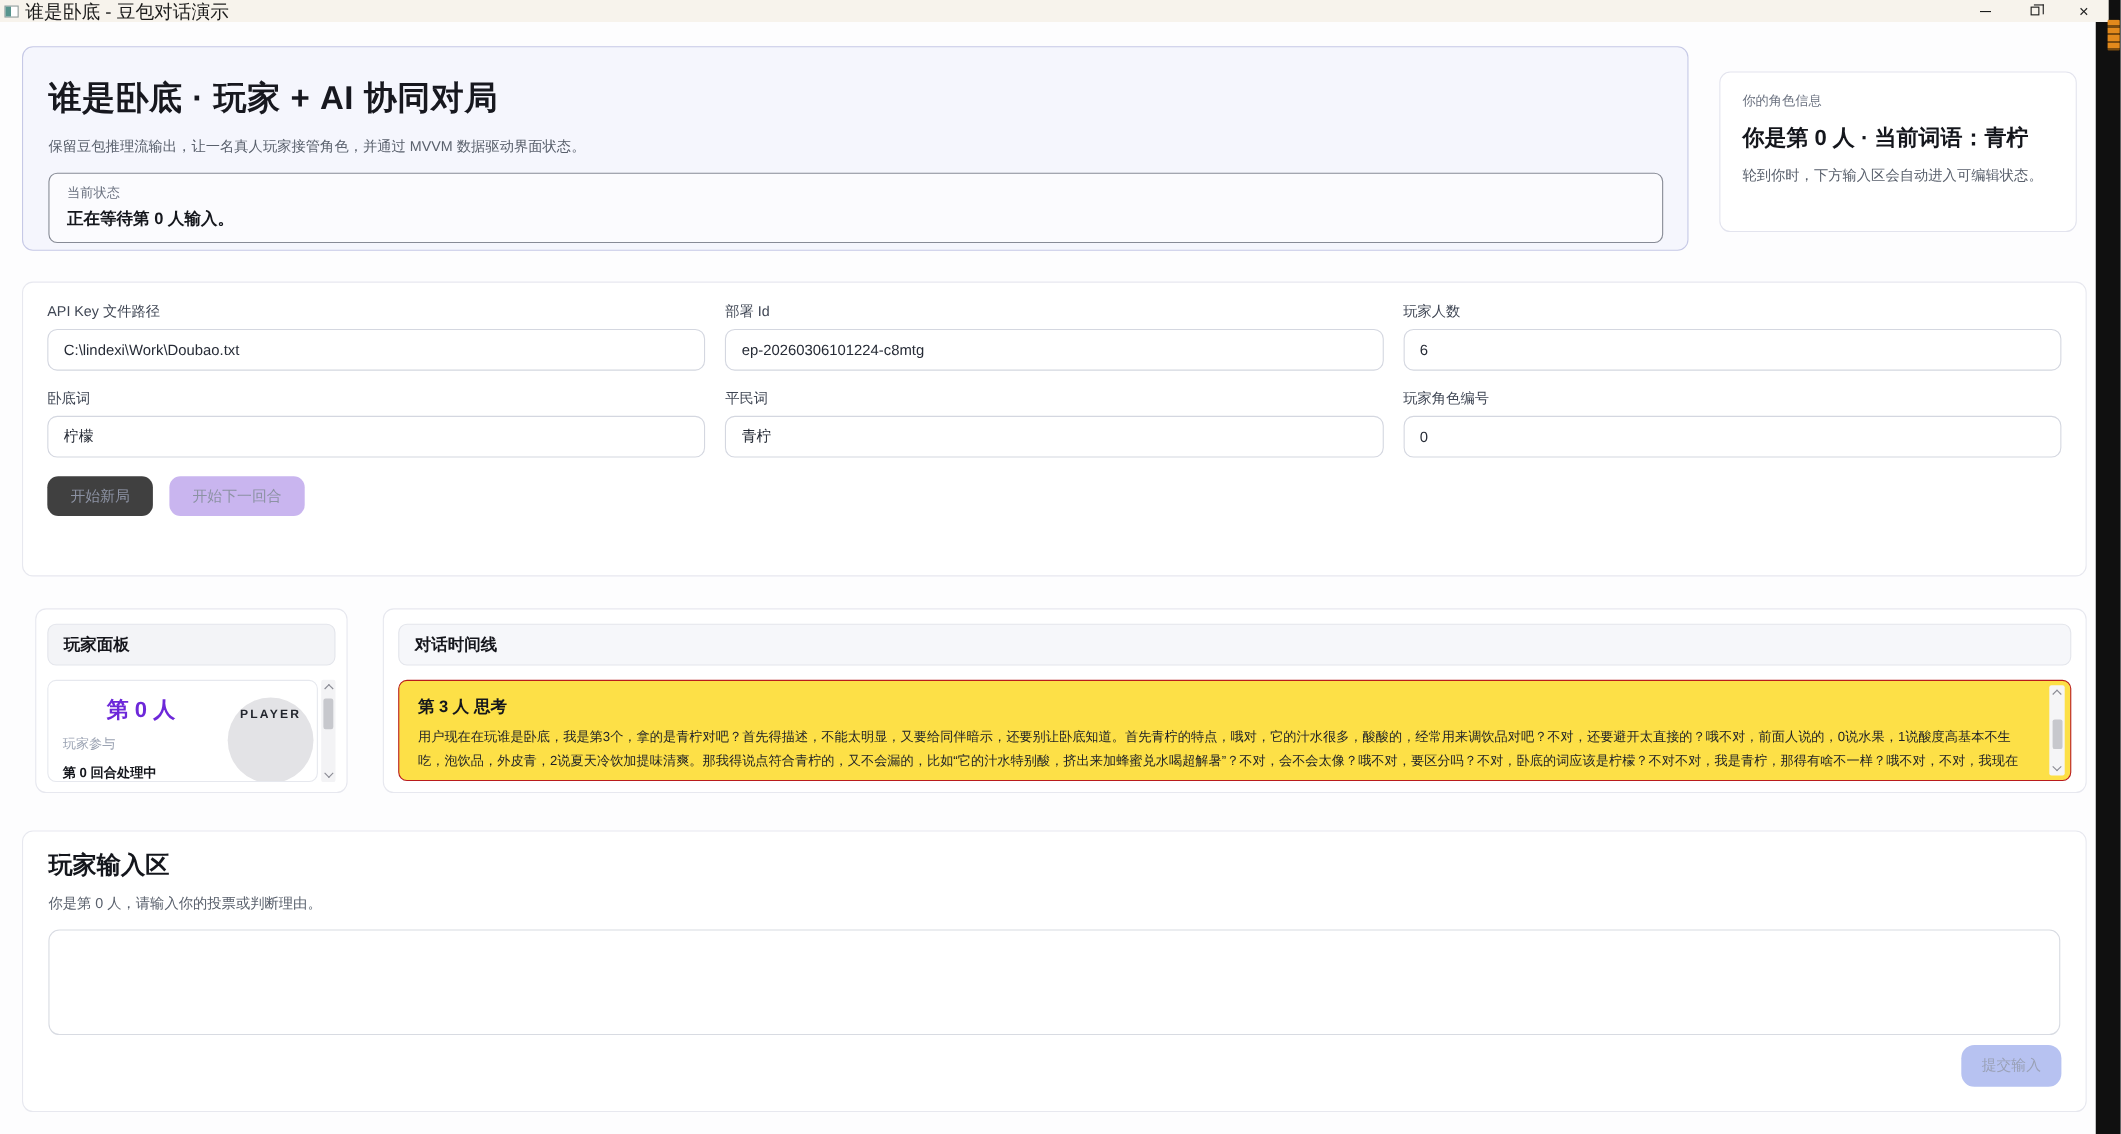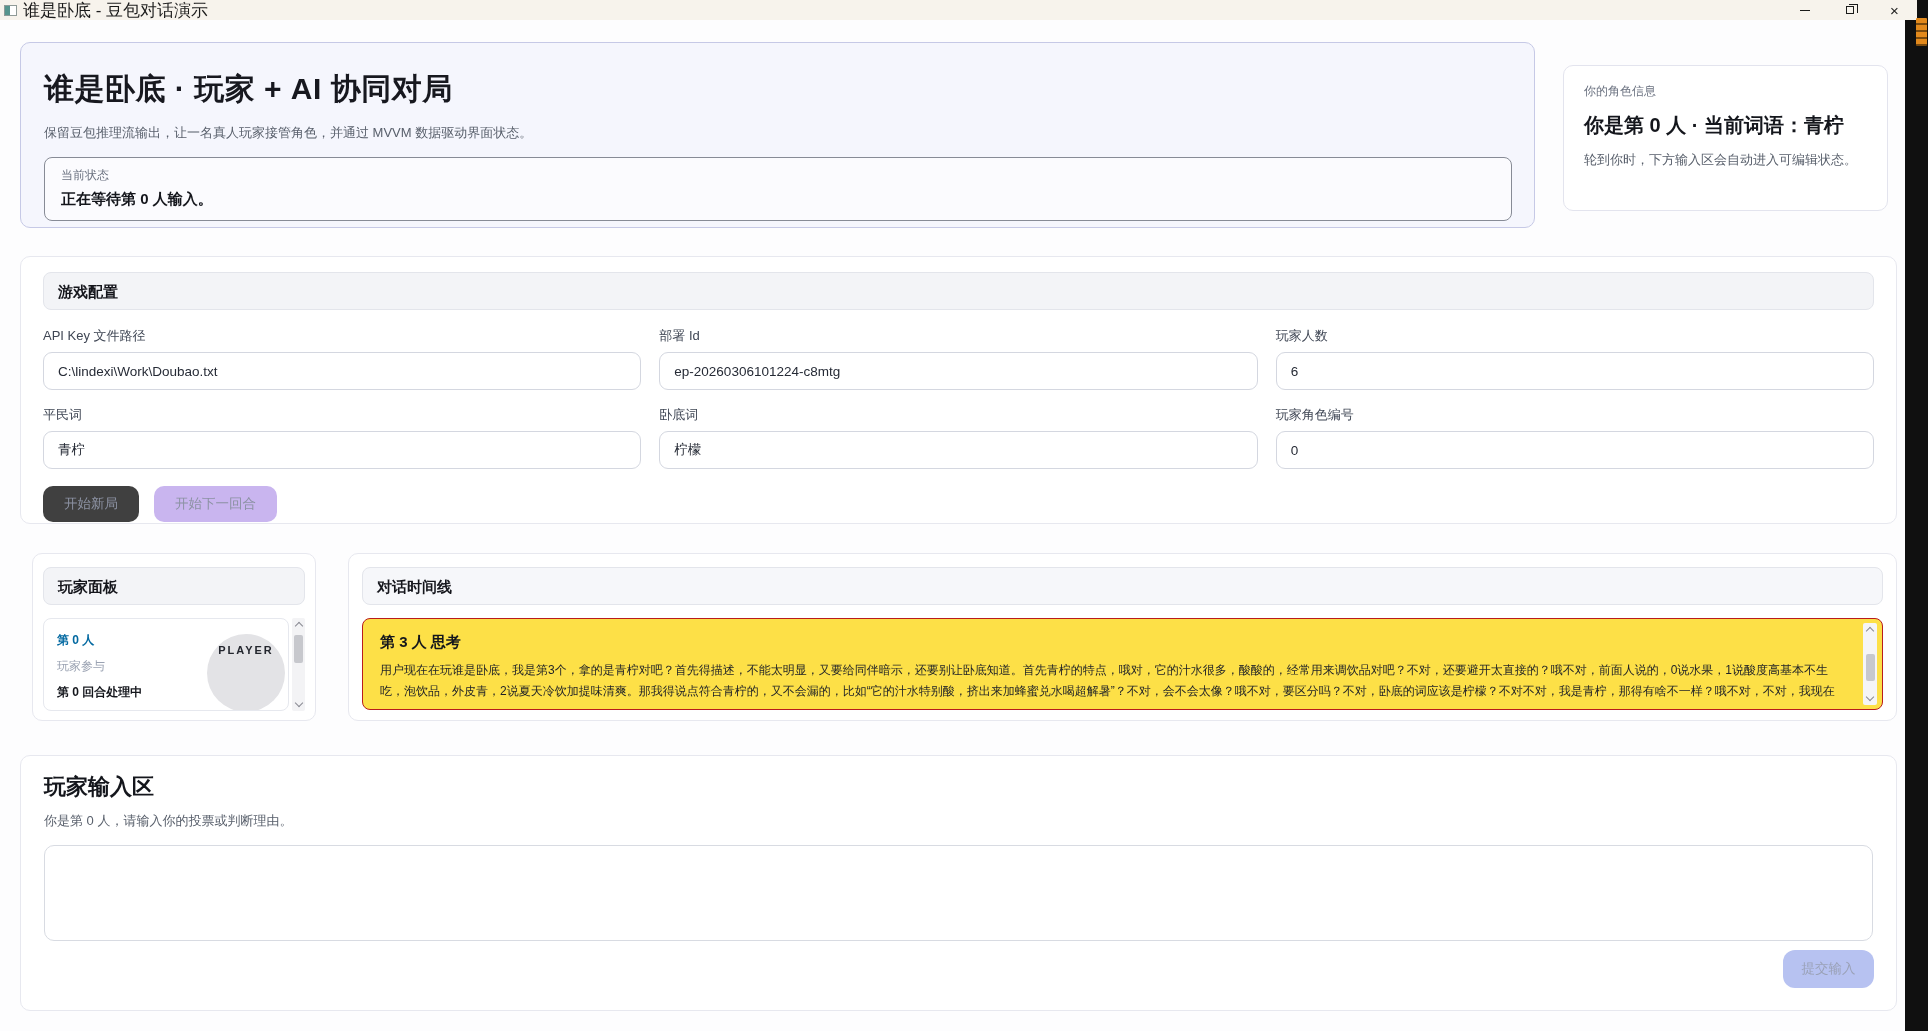--- a/index.html
+++ b/index.html
@@ -65,21 +65,21 @@
     color:#8c92a3; padding:0 21px; cursor:default; }
   .btn.blue { background:#404040; }
   .btn.purple { background:#c9b5ef; }
 
   
   .players-card { left:32px; top:533px; width:284px; height:168px; padding:0 10px; }
   .players-card .bar { margin-top:13px; }
   .player-list { margin-top:13px; position:relative; padding-right:16px; }
   .player-item { position:relative; height:93px; border:1px solid #e6e8ee; border-radius:8px;
     padding:13px 0 0 13px; overflow:hidden; background:#fff; }
-  .player-name { font-size:12px; font-weight:bold; color:#0369a1; }
+  .player-name { font-size:20px; font-weight:bold; color:#6d28d9;margin-left:40px; }
   .player-type { font-size:12px; color:#9aa2b2; margin-top:9px; }
   .player-status { font-size:12px; font-weight:bold; color:#14161c; margin-top:9px; }
   .avatar { position:absolute; right:3px; top:15px; width:78px; height:78px; border-radius:50%; background:#e3e3e6; }
   .player-badge { position:absolute; right:3px; top:25px; width:78px; text-align:center;
     font-size:11px; font-weight:bold; letter-spacing:2px; color:#23262e; }
 
   
   .vscroll { position:absolute; right:0; top:0; bottom:0; width:13px; background:#f3f3f5; border-radius:2px;
     display:flex; flex-direction:column; align-items:center; justify-content:space-between; padding:5px 0; }
   .chev { width:6px; height:6px; border-right:1.4px solid #898a93; border-bottom:1.4px solid #898a93; }
@@ -143,41 +143,40 @@
       </div>
     </section>
 
     <aside class="role-card">
       <div class="role-label">你的角色信息</div>
       <div class="role-title">你是第 0 人 · 当前词语：青柠</div>
       <div class="role-note">轮到你时，下方输入区会自动进入可编辑状态。</div>
     </aside>
 
     <section class="card config-card">
-      <div class="bar">游戏配置</div>
       <div class="cfg-grid">
         <div class="field">
           <div class="field-label">API Key 文件路径</div>
           <input value="C:\lindexi\Work\Doubao.txt" style="">
         </div>
         <div class="field">
           <div class="field-label">部署 Id</div>
           <input value="ep-20260306101224-c8mtg" style="">
         </div>
         <div class="field">
           <div class="field-label">玩家人数</div>
           <input value="6" style="">
         </div>
         <div class="field">
+          <div class="field-label">卧底词</div>
+          <input value="柠檬" style="">
+        </div>
+        <div class="field">
           <div class="field-label">平民词</div>
           <input value="青柠" style="">
-        </div>
-        <div class="field">
-          <div class="field-label">卧底词</div>
-          <input value="柠檬" style="">
         </div>
         <div class="field">
           <div class="field-label">玩家角色编号</div>
           <input value="0" style="">
         </div>
       </div>
       <div class="btnrow">
         <button class="btn blue">开始新局</button>
         <button class="btn purple">开始下一回合</button>
       </div>

